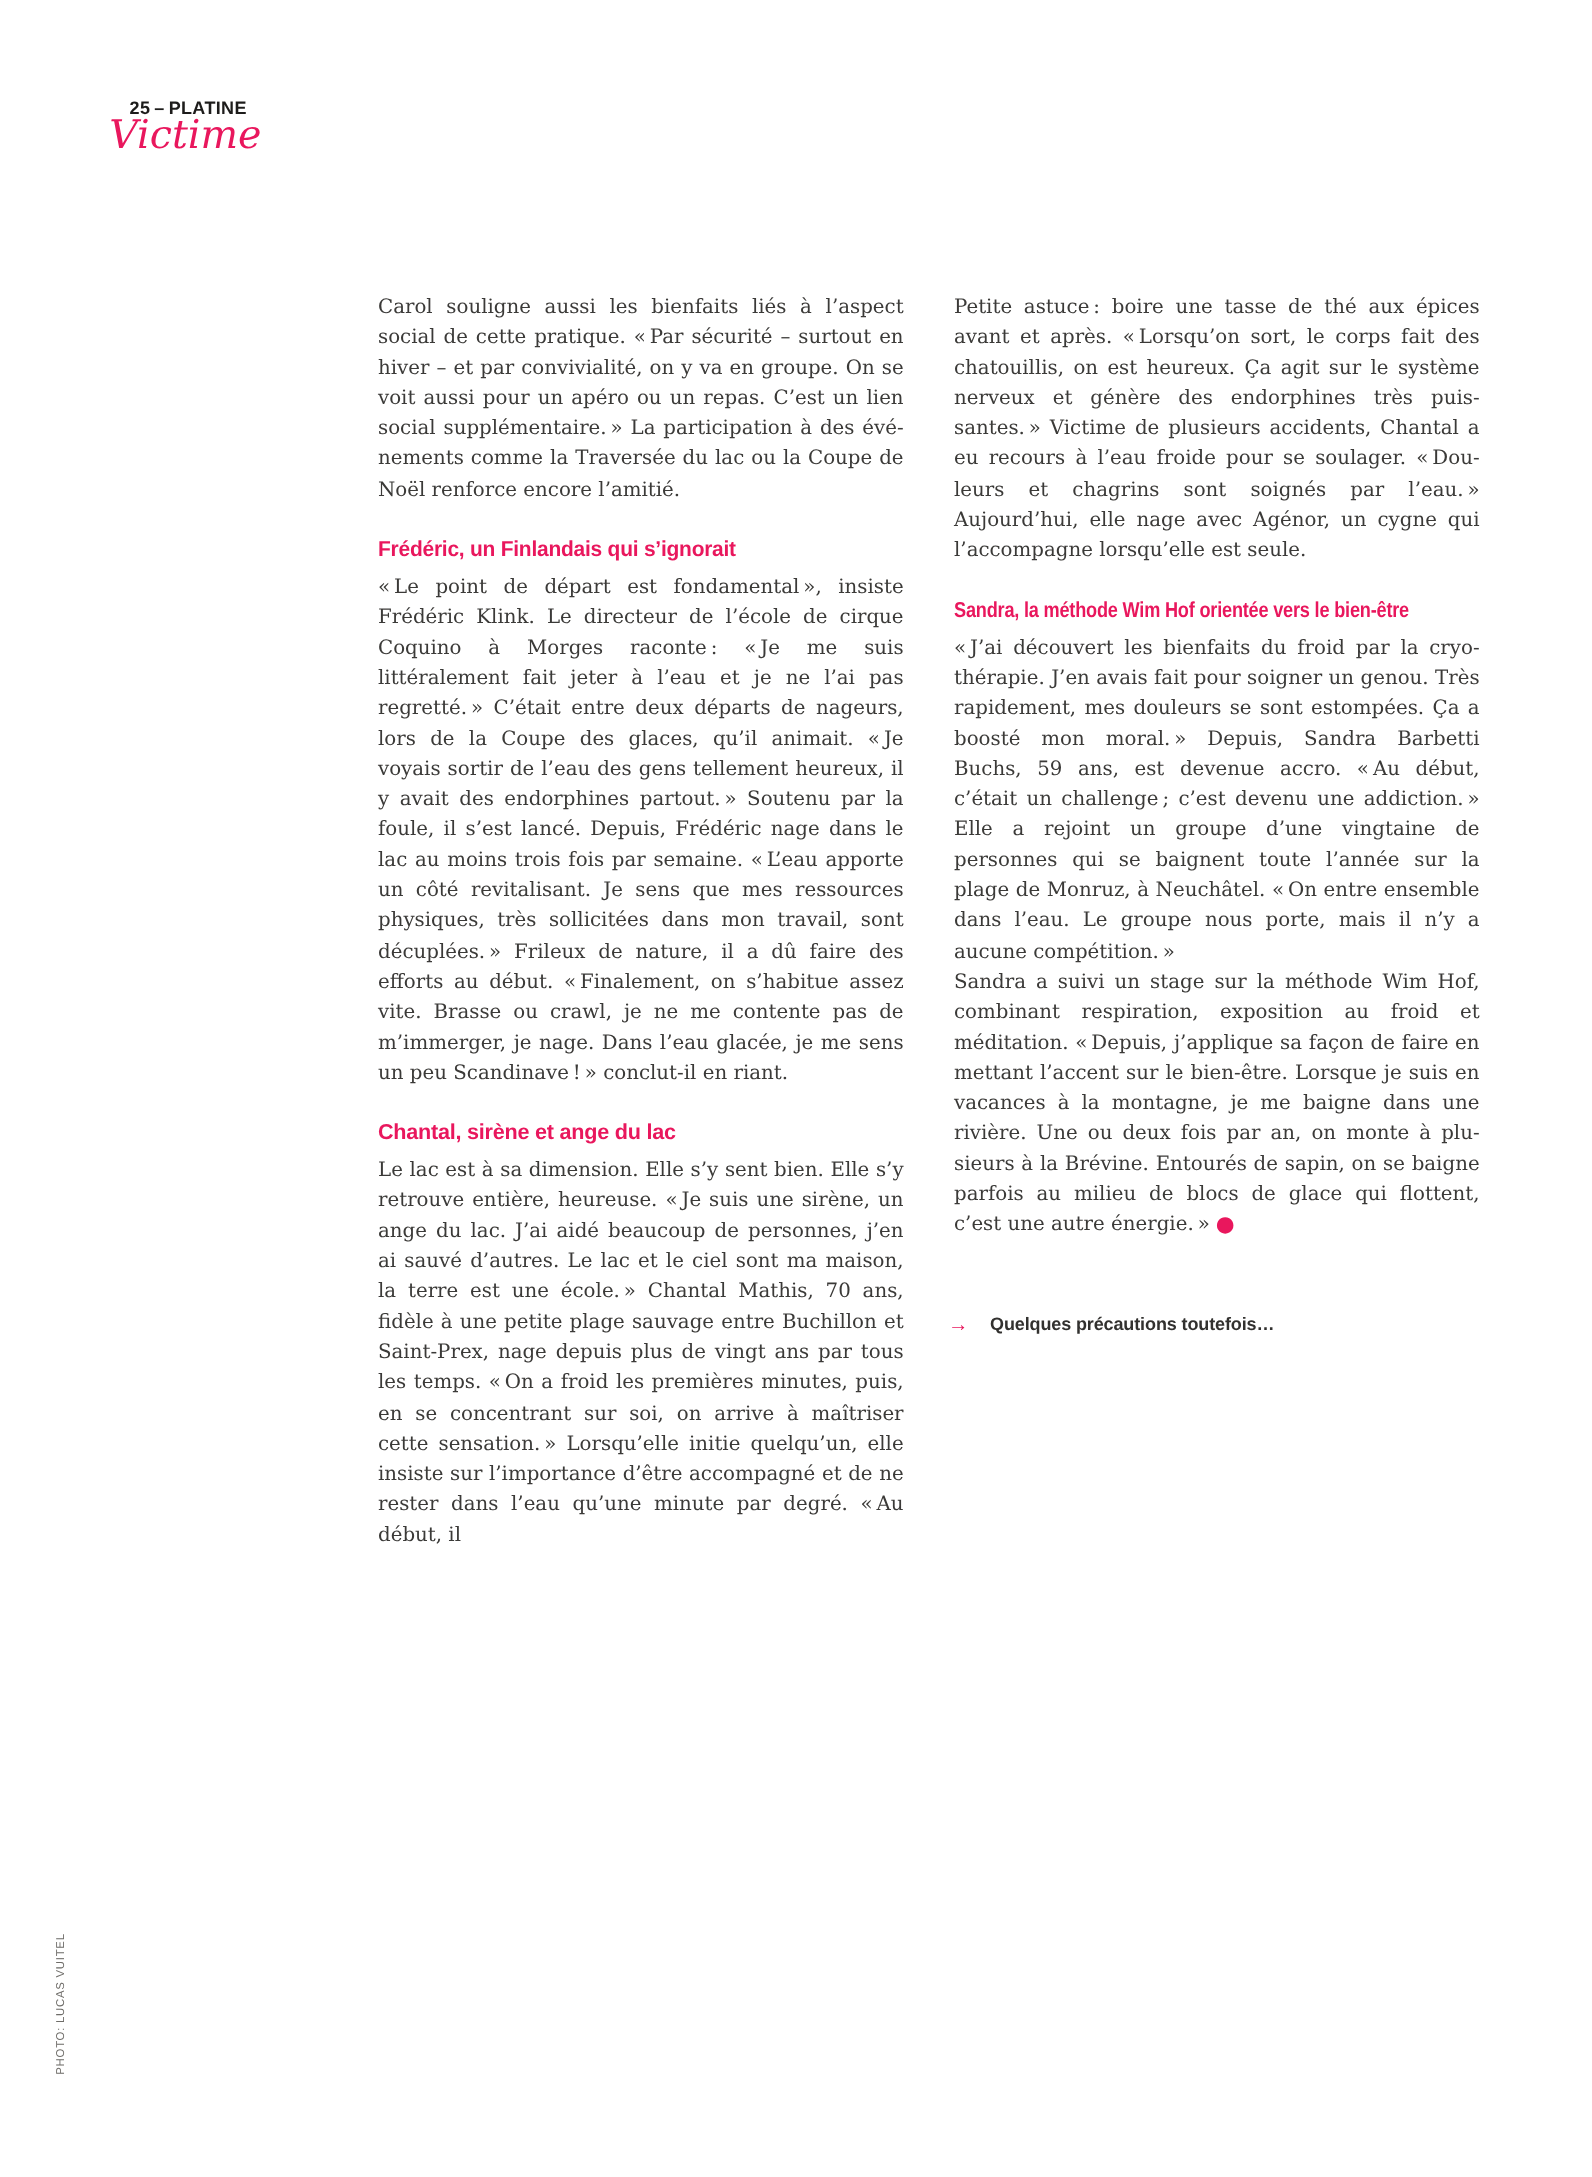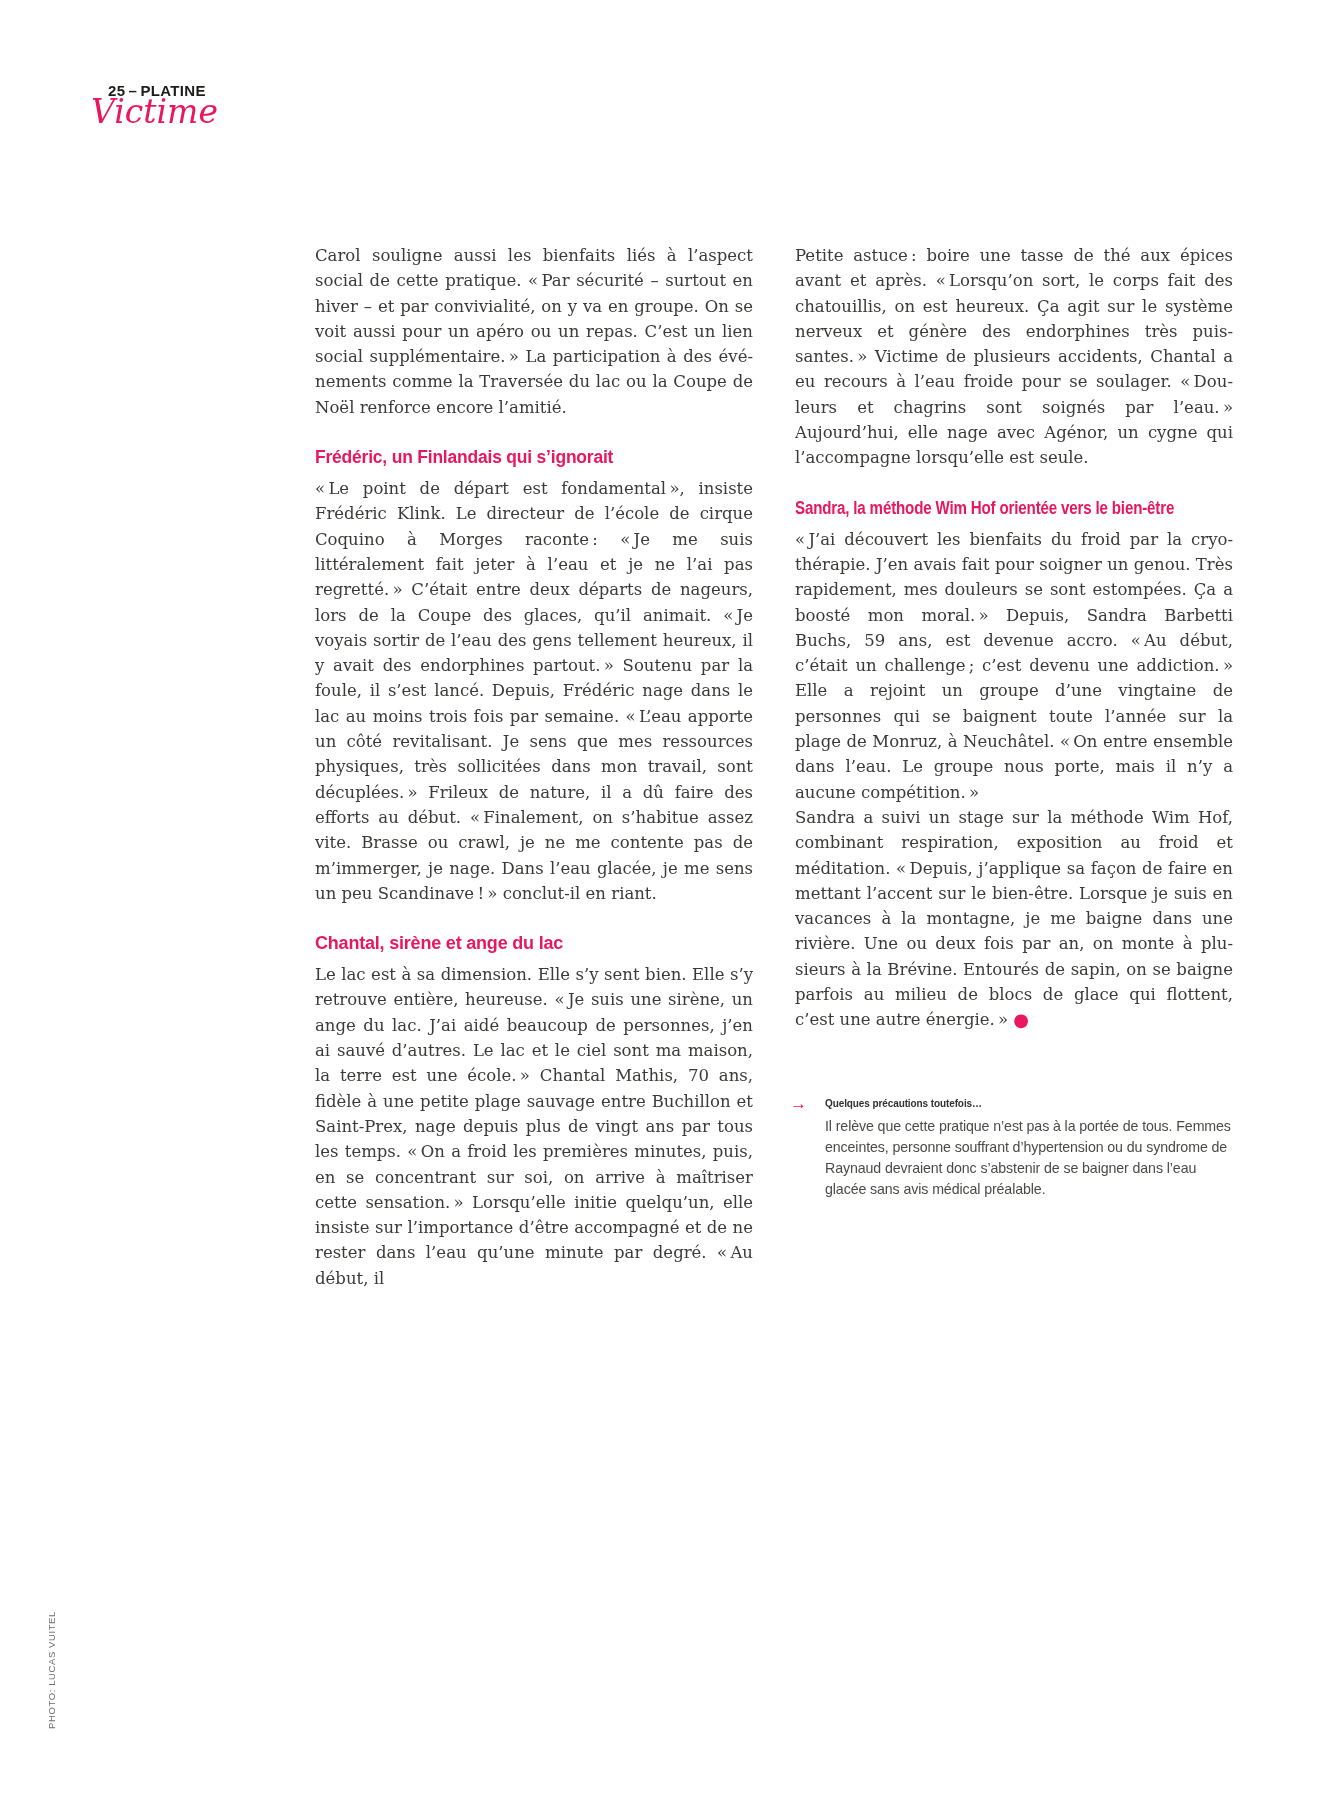--- a/index.html
+++ b/index.html
@@ -40,21 +40,21 @@
   
   .note{
     position:absolute;left:795px;top:1093px;width:436px;
     font-family:"Liberation Sans",sans-serif;color:#4b4a47;
   }
   .note-arrow{
     position:absolute;left:-5px;top:0px;
     color:var(--pink);font-weight:bold;font-size:17px;line-height:21px;
   }
   .note-title{
-    margin:0 0 2px 30px;font-weight:bold;font-size:10px;line-height:21px;
+    margin:0 0 2px 30px;font-weight:bold;font-size:15px;line-height:21px;
     color:#32312f;letter-spacing:-.1px;
   }
   .note-body{
     margin:0 0 0 30px;font-size:14.2px;line-height:21px;letter-spacing:-.1px;
   }
   
   .photo{
     position:absolute;left:93px;top:950px;width:1140px;height:773px;
     z-index:-1;
   }
@@ -437,18 +437,17 @@
   <div class="col col-2">
     <p>Petite astuce : boire une tasse de thé aux épices avant et après. « Lorsqu’on sort, le corps fait des chatouillis, on est heureux. Ça agit sur le système nerveux et génère des endorphines très puis­santes. » Victime de plusieurs accidents, Chantal a eu recours à l’eau froide pour se soulager. « Dou­leurs et chagrins sont soignés par l’eau. » Aujourd’hui, elle nage avec Agénor, un cygne qui l’accompagne lorsqu’elle est seule.</p>
     <h3 class="h-sandra">Sandra, la méthode Wim Hof orientée vers le bien-être</h3>
     <p>« J’ai découvert les bienfaits du froid par la cryo­thérapie. J’en avais fait pour soigner un genou. Très rapidement, mes douleurs se sont estompées. Ça a boosté mon moral. » Depuis, Sandra Barbetti Buchs, 59 ans, est devenue accro. « Au début, c’était un challenge ; c’est devenu une addiction. » Elle a rejoint un groupe d’une vingtaine de personnes qui se baignent toute l’année sur la plage de Monruz, à Neuchâtel. « On entre ensemble dans l’eau. Le groupe nous porte, mais il n’y a aucune compétition. »</p>
     <p><span>Sandra a suivi un stage sur la méthode Wim Hof, combinant respiration, exposition au froid et méditation. « Depuis, j’applique sa façon de faire en mettant l’accent sur le bien-être. Lorsque je suis en vacances à la montagne, je me baigne dans une rivière. Une ou deux fois par an, on monte à plu­sieurs à la Brévine. Entourés de sapin, on se baigne parfois au milieu de blocs de glace qui flottent, c’est une autre énergie. »</span><span class="end-dot">●</span></p>
   </div>
 
   <div class="note">
     <span class="note-arrow">→</span>
     <p class="note-title">Quelques précautions toutefois…</p>
-    <p class="note-body">Il relève que cette pratique n’est pas à la portée de tous. Femmes enceintes, personne souffrant d’hypertension ou du syndrome de Raynaud devraient donc s’abstenir de se baigner dans l’eau glacée sans avis médical préalable.</p>
   </div>
 
   <div class="credit">PHOTO: LUCAS VUITEL</div>
 
 </div>
 
 </body></html>

